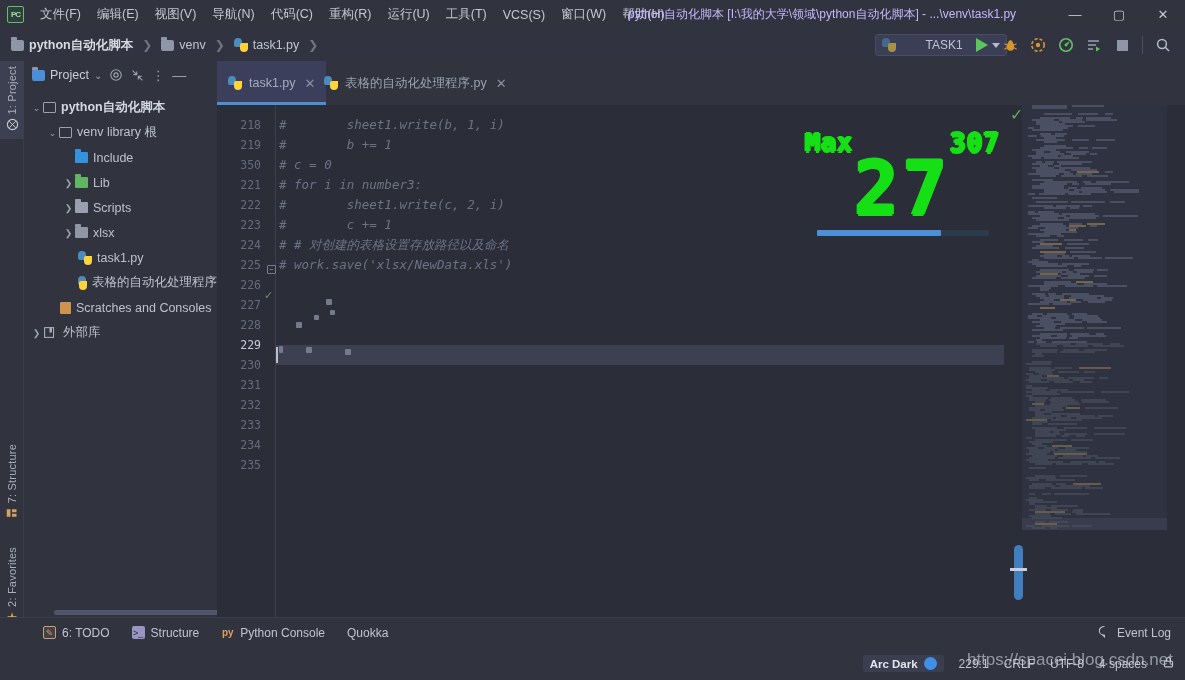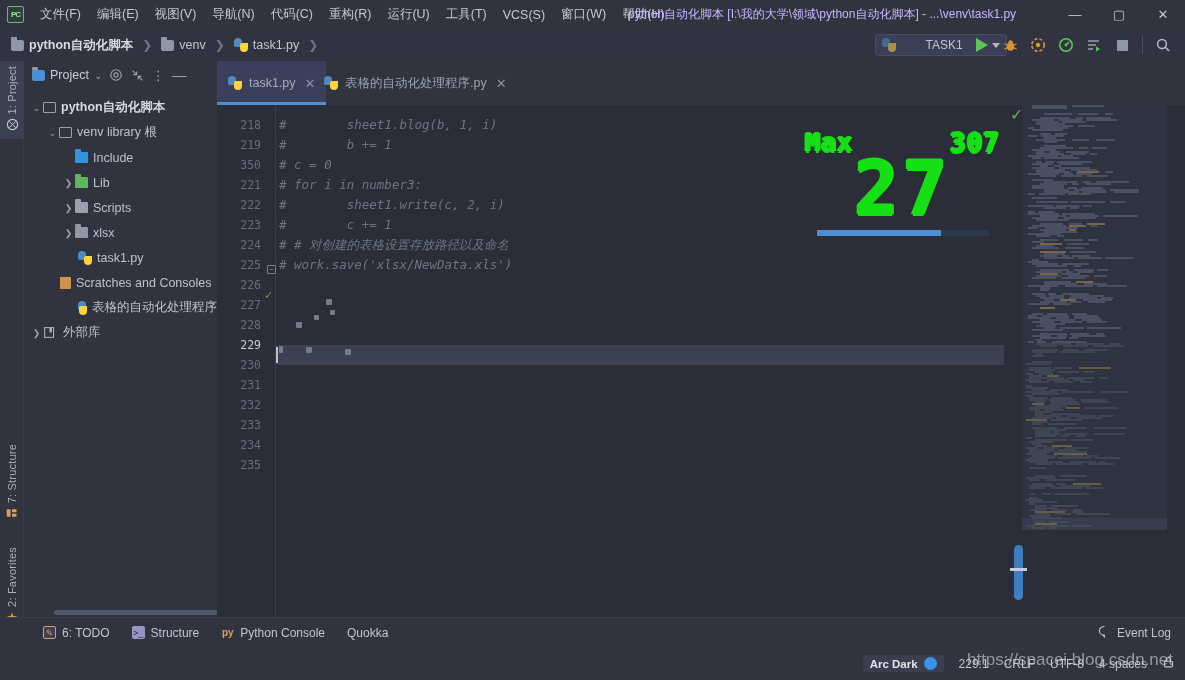--- a/index.html
+++ b/index.html
@@ -452,31 +452,31 @@
         <span class="ic folder"></span>
         <span class="tlabel">xlsx</span>
       </div>
       <div class="tnode" style="padding-left:54px">
         <span class="ico-py">
             <i class="a"></i>
             <i class="b"></i>
           </span>
         <span class="tlabel">task1.py</span>
       </div>
-      <div class="tnode" style="padding-left:22px">
-        <span class="arrow blank">❯</span>
-        <span class="ic scratch"></span>
-        <span class="tlabel">Scratches and Consoles</span>
-      </div>
       <div class="tnode" style="padding-left:54px">
         <span class="ico-py">
             <i class="a"></i>
             <i class="b"></i>
           </span>
         <span class="tlabel">表格的自动化处理程序</span>
+      </div>
+      <div class="tnode" style="padding-left:22px">
+        <span class="arrow blank">❯</span>
+        <span class="ic scratch"></span>
+        <span class="tlabel">Scratches and Consoles</span>
       </div>
       <div class="tnode" style="padding-left:6px">
         <span class="arrow">❯</span>
         <span class="ic lib">
           <svg width="13" height="13" viewBox="0 0 16 16">
               <rect x="2" y="2" width="11" height="12" fill="none" stroke="#aab0bf" stroke-width="1.3"></rect>
               <rect x="8" y="2" width="3" height="6" fill="#aab0bf"></rect>
             </svg>
         </span>
         <span class="tlabel">外部库</span>
@@ -521,21 +521,21 @@
         <div class="lineno" style="top: 210px;">228</div>
         <div class="lineno" style="top: 230px; color: rgb(198, 204, 217);">229</div>
         <div class="lineno" style="top: 250px;">230</div>
         <div class="lineno" style="top: 270px;">231</div>
         <div class="lineno" style="top: 290px;">232</div>
         <div class="lineno" style="top: 310px;">233</div>
         <div class="lineno" style="top: 330px;">234</div>
         <div class="lineno" style="top: 350px;">235</div>
       </div>
     <div id="codelines">
-        <div class="codeline" style="top: 10px;">#        sheet1.blog(b, 1, i)</div>
+        <div class="codeline" style="top: 10px;">#        sheet1.write(b, 1, i)</div>
         <div class="codeline" style="top: 30px;">#        b += 1</div>
         <div class="codeline" style="top: 50px;"># c = 0</div>
         <div class="codeline" style="top: 70px;"># for i in number3:</div>
         <div class="codeline" style="top: 90px;">#        sheet1.write(c, 2, i)</div>
         <div class="codeline" style="top: 110px;">#        c += 1</div>
         <div class="codeline" style="top: 130px;"># # 对创建的表格设置存放路径以及命名</div>
         <div class="codeline" style="top: 150px;"># work.save('xlsx/NewData.xls')</div>
       </div>
 
     <div class="fold" style="top:160px;">−</div>

